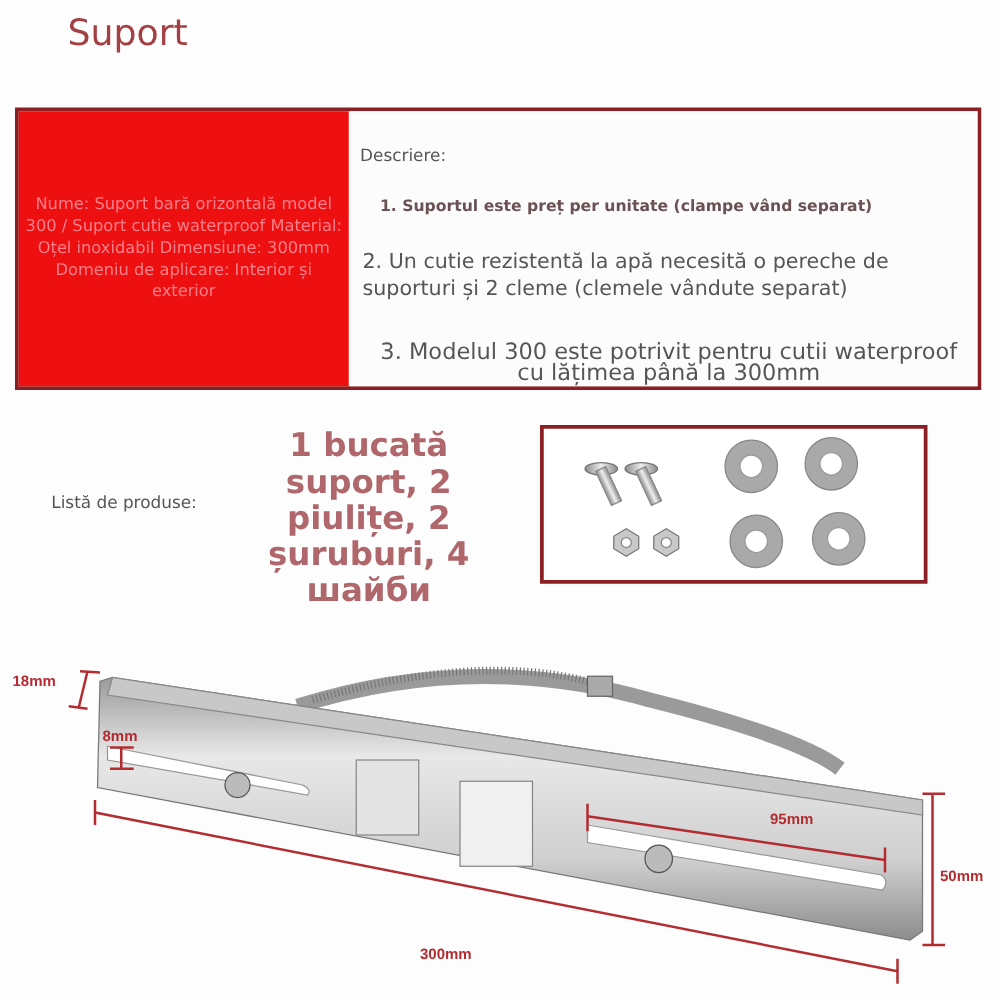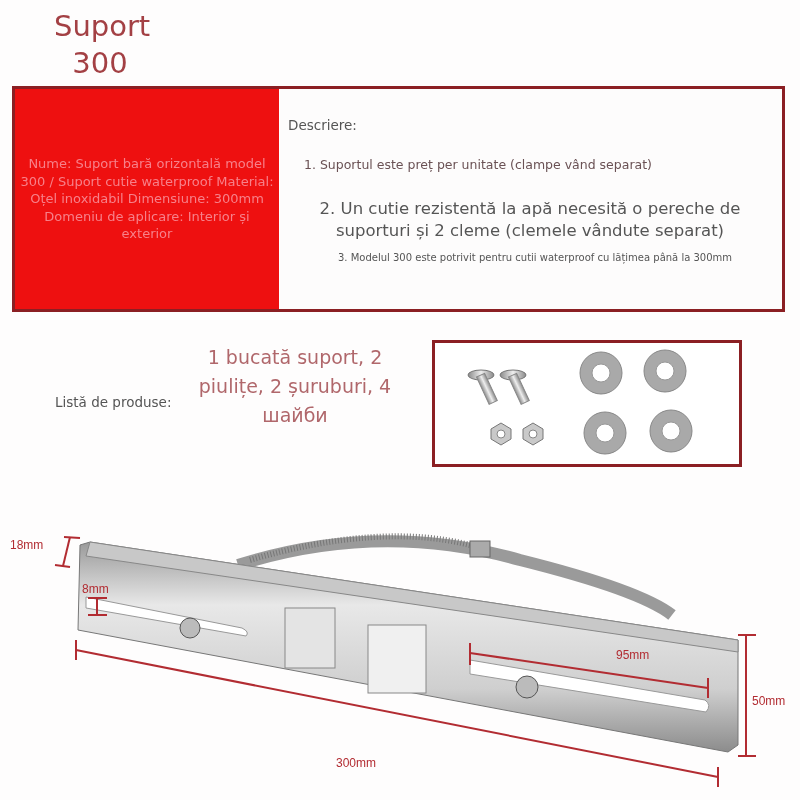--- a/index.html
+++ b/index.html
@@ -3,35 +3,34 @@
 <meta charset="utf-8">
 <style>
   html, body { margin:0; padding:0; }
   body { width:800px; height:800px; background:#fefdfd; position:relative; overflow:hidden; font-family:"DejaVu Sans", sans-serif; }
   .title { position:absolute; left:54px; top:8px; color:#a34044; font-size:29px; line-height:37px; text-align:center; width:92px; }
   .info-frame { position:absolute; left:12px; top:86px; width:773px; height:226px; border:3px solid #8b1f23; box-sizing:border-box; background:#fff; }
   .red-panel { position:absolute; left:0; top:0; width:264px; height:100%; background:#ee1010; display:flex; align-items:center; justify-content:flex-end; }
   .red-panel p { margin:0; color:#f7808a; font-size:13px; line-height:17.5px; text-align:center; padding:0 4px; }
   .desc { position:absolute; left:265px; top:0; right:0; bottom:0; background:#fdfcfc; }
   .desc-head { position:absolute; left:8px; top:28px; color:#555; font-size:13.5px; }
-  .d1 { position:absolute; left:24px; top:68px; color:#6a5154; font-size:12.5px; }
-  .d2 { position:absolute; left:10px; top:109px; width:480px; color:#555; font-size:16.5px; line-height:21.5px; text-align:center; }
-  .d3 { position:absolute; left:20px; top:160px; width:470px; color:#555; font-size:10px; line-height:17px; text-align:center; }
-  .list-label { position:absolute; left:55px; top:394px; color:#555; font-size:13.5px; }
-  .list-value { position:absolute; left:190px; top:343px; width:210px; color:#b0676b; font-size:19px; line-height:29px; text-align:center; }
+  .d1 { position:absolute; left:24px; top:68px; color:#6a5154; font-size:12.5px;font-weight:bold; }
+  .d2 { position:absolute; left:10px; top:109px; width:480px; color:#555; font-size:16.5px; line-height:21.5px; }
+  .d3 { position:absolute; left:20px; top:184px; width:470px; color:#555; font-size:18px; line-height:17px; text-align:center; }
+  .list-label { position:absolute; left:41px; top:394px; color:#555; font-size:13.5px; }
+  .list-value { position:absolute; left:190px; top:343px; width:210px; color:#b0676b; font-size:26px; line-height:29px; text-align:center;font-weight:bold; }
   .parts-box { position:absolute; left:432px; top:340px; width:310px; height:127px; border:3px solid #8b1f23; box-sizing:border-box; background:#fff; }
-  .diagram { position:absolute; left:0; top:510px; width:711px; height:290px; }
+  .diagram { position:absolute; left:0; top:510px; width:711px; height:290px;font-weight:bold; }
   .dim { position:absolute; color:#b22c32; font-size:12px; font-family:"Liberation Sans", sans-serif; }
 </style>
 </head>
 <body>
 
 <div class="title">
   <div>Suport</div>
-  <div>300</div>
 </div>
 
 <div class="info-frame">
   <div class="red-panel">
     <p>Nume: Suport bară orizontală model 300 / Suport cutie waterproof Material: Oțel inoxidabil Dimensiune: 300mm Domeniu de aplicare: Interior și exterior</p>
   </div>
   <div class="desc">
     <div class="desc-head">Descriere:</div>
     <div class="d1">1. Suportul este preț per unitate (clampe vând separat)</div>
     <div class="d2">2. Un cutie rezistentă la apă necesită o pereche de suporturi și 2 cleme (clemele vândute separat)</div>

